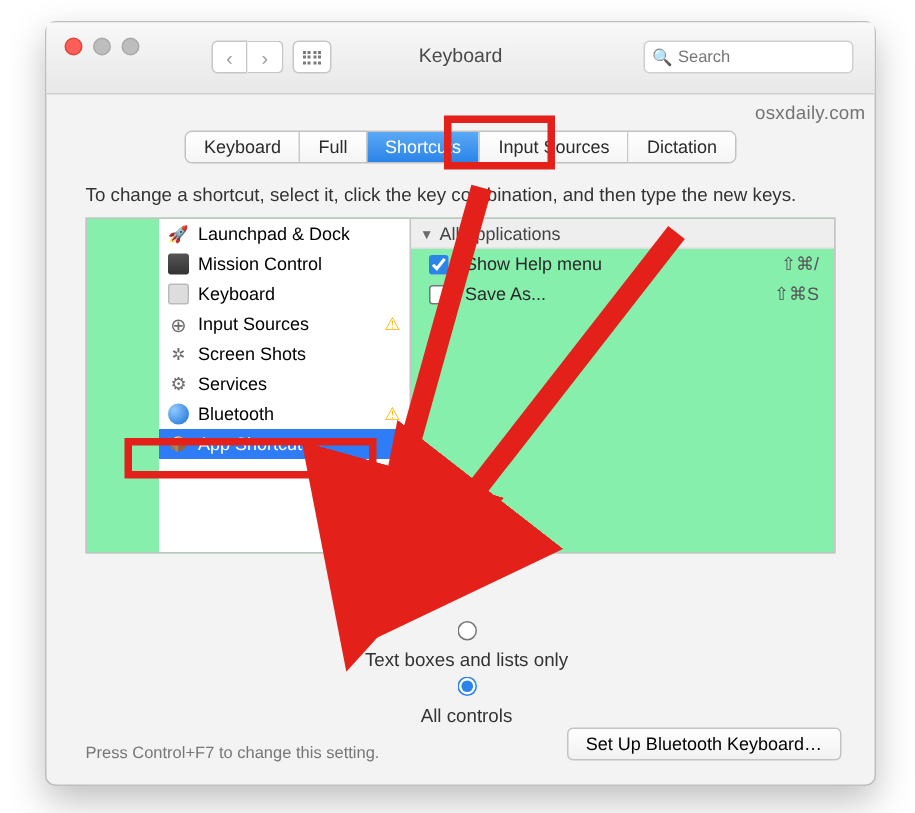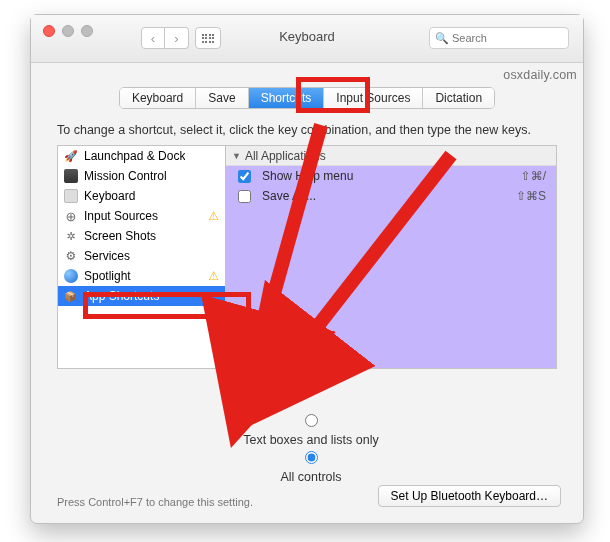--- a/index.html
+++ b/index.html
@@ -54,21 +54,21 @@
 
   .highlight-box {
     position:absolute; border:5px solid #e3211a; pointer-events:none;
   }
   .hl-tab { left:265px; top:62px; width:74px; height:36px; }
 
   .content { padding: 14px 26px 0 26px; }
   .instr { font-size:12.5px; color:#333; margin-bottom:8px; }
 
   .split {
-    display:flex; border:1px solid #c4c4c4; height:224px; background:#c4b5fd;
+    display:flex; border:1px solid #c4c4c4; height:224px; background:#86efac;padding-left:48px;
   }
   .left-list {
     width:168px; border-right:1px solid #c4c4c4; overflow:hidden; background:#fff; position:relative;
   }
   .li {
     height:20px; display:flex; align-items:center; gap:6px; padding:0 6px; font-size:12px; white-space:nowrap;
   }
   .li.selected { background:#2e7cf6; color:#fff;text-align:right; }
   .li-icon { width:14px; height:14px; display:inline-flex; align-items:center; justify-content:center; font-size:11px; flex-shrink:0; }
   .li-warn { margin-left:auto; color:#fbb400; font-size:12px; }
@@ -163,21 +163,21 @@
       <span class="search-icon">🔍</span>
       <input class="search-input" placeholder="Search" style="">
     </div>
   </div>
 
   <div class="watermark">osxdaily.com</div>
 
   <div class="tabbar-wrap">
     <div class="seg">
       <div class="seg-item">Keyboard</div>
-      <div class="seg-item">Save</div>
+      <div class="seg-item">Full</div>
       <div class="seg-item active">Shortcuts</div>
       <div class="seg-item">Input Sources</div>
       <div class="seg-item">Dictation</div>
     </div>
   </div>
 
   <div class="content">
     <div class="instr">To change a shortcut, select it, click the key combination, and then type the new keys.</div>
 
     <div class="split">
@@ -202,21 +202,21 @@
         <div class="li">
             <span class="li-icon ic-screen"></span>
             <span class="li-overflow">Screen Shots</span>
           </div>
         <div class="li">
             <span class="li-icon ic-gear"></span>
             <span class="li-overflow">Services</span>
           </div>
         <div class="li">
             <span class="li-icon ic-spot"></span>
-            <span class="li-overflow">Spotlight</span>
+            <span class="li-overflow">Bluetooth</span>
             <span class="li-warn">⚠︎</span>
           </div>
         <div class="li selected">
             <span class="li-icon ic-app"></span>
             <span class="li-overflow">App Shortcuts</span>
           </div>
       </div>
       <div class="right-pane">
         <div class="grp-header">
             <span class="tri">▼</span>

